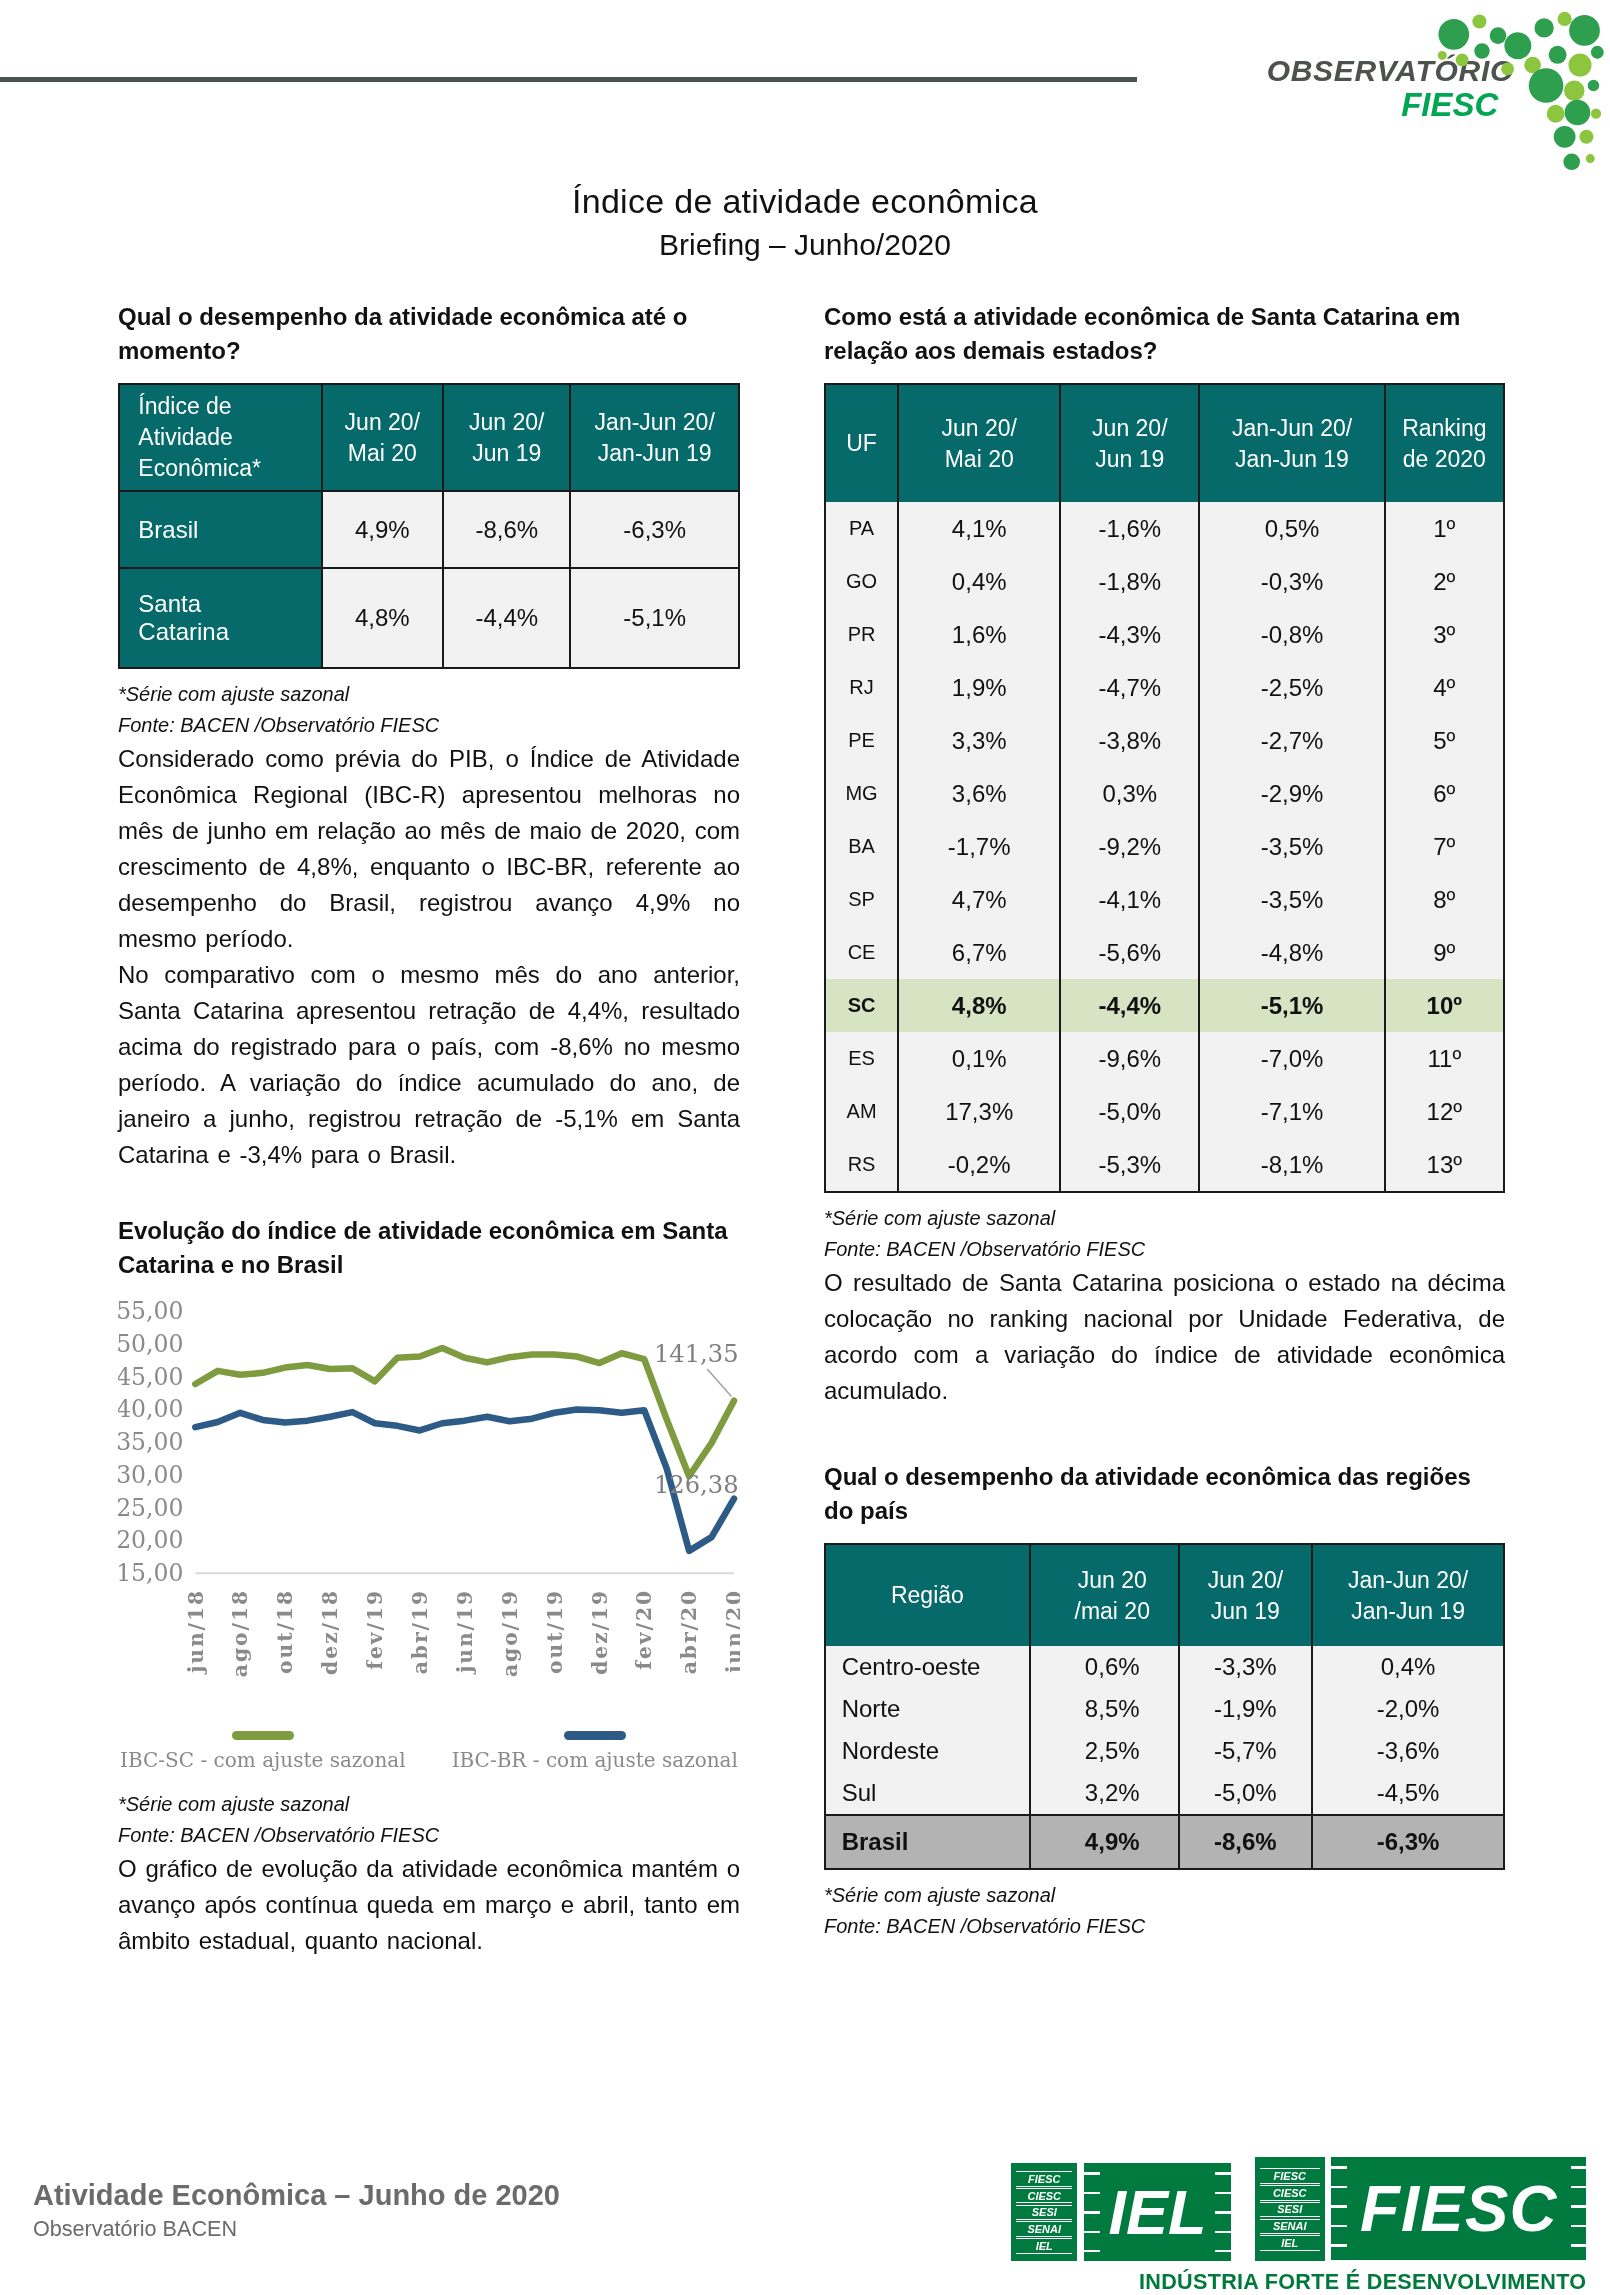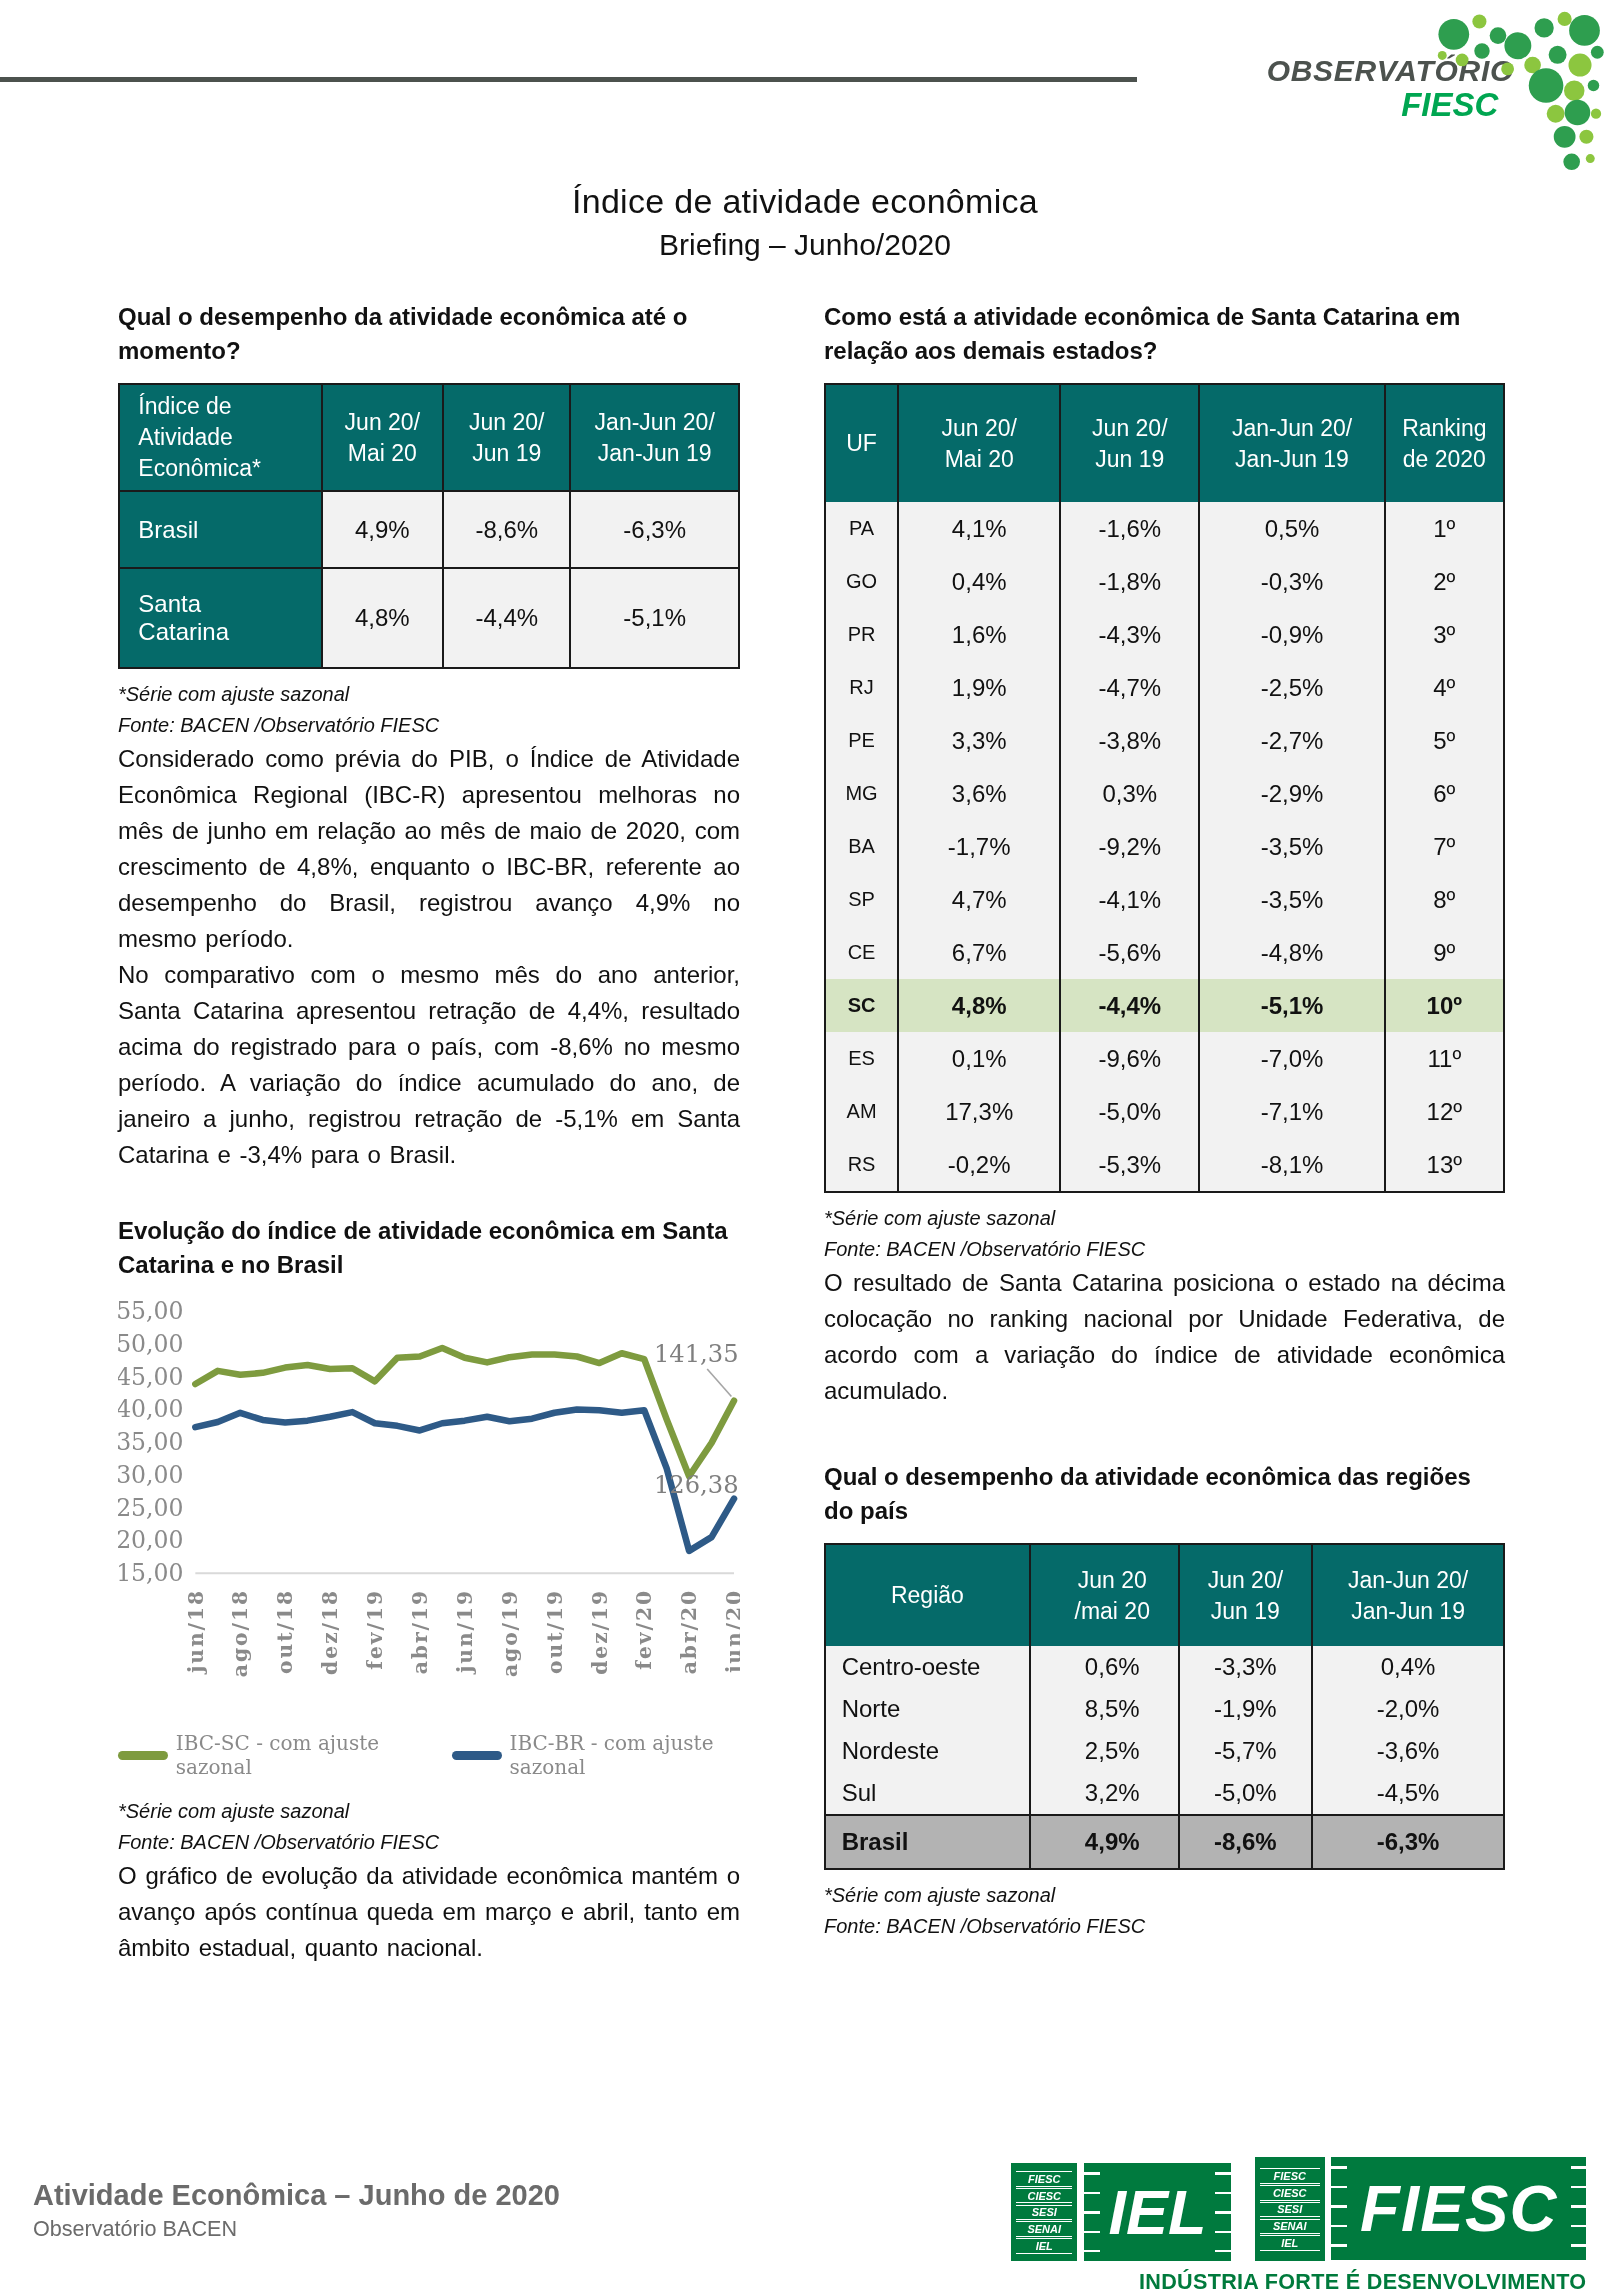--- a/index.html
+++ b/index.html
@@ -67,21 +67,21 @@
   tr.hl-gray td{border-top:2px solid #1a1a1a;}
   
   .chart-heading{font-size:24px;font-weight:700;line-height:1.42;margin:41px 0 11.8px 0;}
   .chart-box{margin-top:5.2px;}
   .ytick{font-family:"DejaVu Serif",serif;font-size:36px;fill:#8a8a8a;}
   .xtick{font-family:"DejaVu Serif",serif;font-size:31px;font-weight:700;fill:#8a8a8a;letter-spacing:3px;}
   .baseline{stroke:#d9d9d9;stroke-width:3;}
   .leader{stroke:#a6a6a6;stroke-width:2.5;}
   .endlabel{font-family:"DejaVu Serif",serif;font-size:37px;fill:#7f7f7f;}
   .legend{display:flex;justify-content:center;gap:46px;margin-top:3.9px;align-items:center;}
-  .legend-item{display:flex;align-items:center;gap:7.9px;}
+  .legend-item{display:flex;align-items:center;gap:7.9px;flex-direction:column;}
   .legend-swatch{width:62px;height:8.5px;border-radius:4.6px;}
   .legend-label{font-family:"DejaVu Serif",serif;font-size:20px;color:#8a8a8a;}
   
   .mt58{margin-top:38px;} .mt75{margin-top:49px;}
   .heading2{margin-top:51px;}
   
   .footer-left{position:absolute;left:33px;top:2179px;color:#6b6b6b;}
   .footer-left .f-title{font-size:29px;font-weight:700;}
   .footer-left .f-sub{font-size:21.6px;margin-top:3.9px;}
   .footer-right{position:absolute;right:23.6px;top:2157px;display:flex;flex-direction:column;align-items:flex-end;}
@@ -267,21 +267,21 @@
             <td class="row-label">GO</td>
             <td>0,4%</td>
             <td>-1,8%</td>
             <td>-0,3%</td>
             <td>2º</td>
           </tr>
           <tr>
             <td class="row-label">PR</td>
             <td>1,6%</td>
             <td>-4,3%</td>
-            <td>-0,9%</td>
+            <td>-0,8%</td>
             <td>3º</td>
           </tr>
           <tr>
             <td class="row-label">RJ</td>
             <td>1,9%</td>
             <td>-4,7%</td>
             <td>-2,5%</td>
             <td>4º</td>
           </tr>
           <tr>

